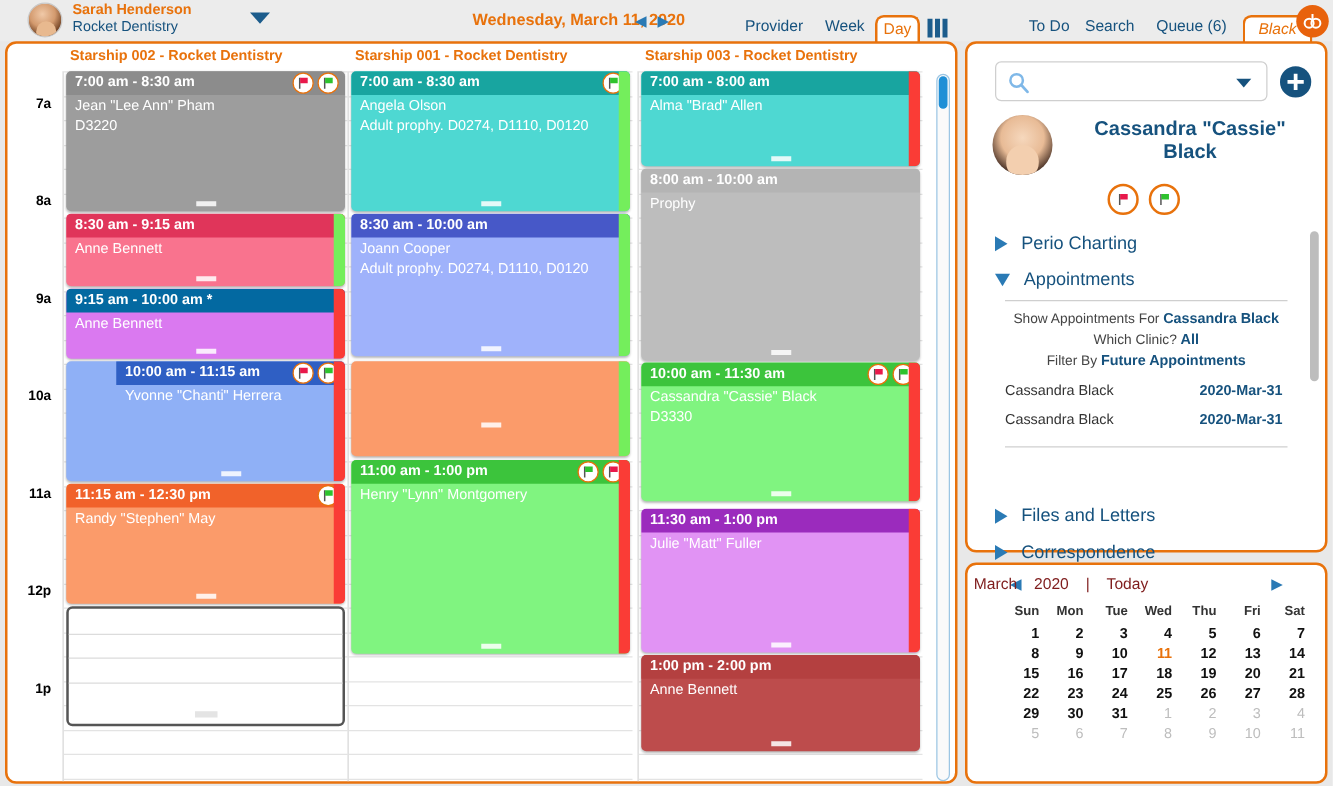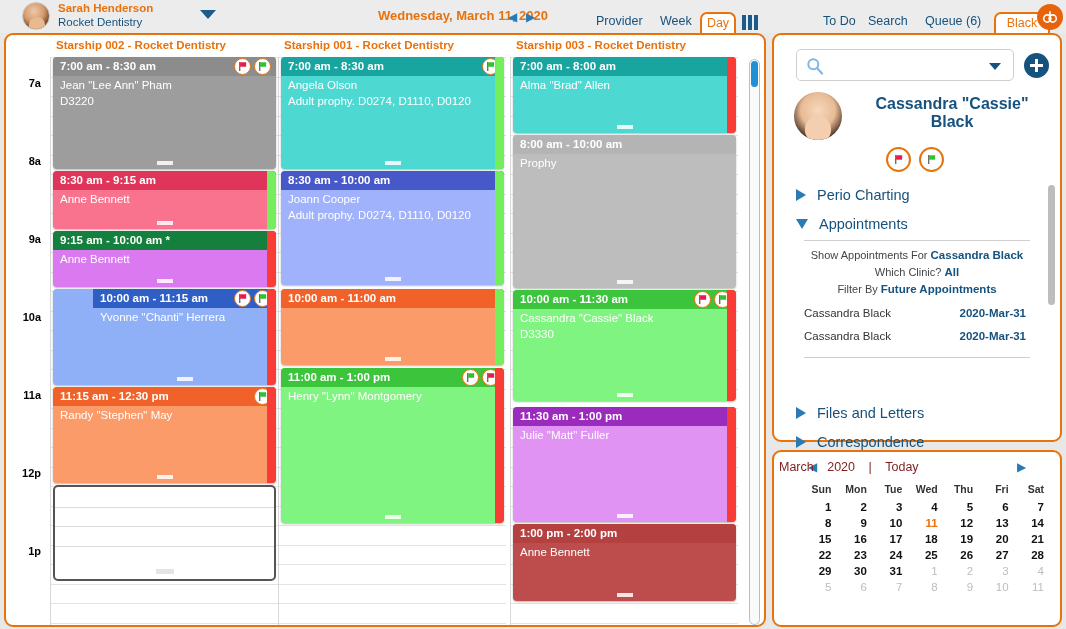--- a/index.html
+++ b/index.html
@@ -47,21 +47,21 @@
     position: absolute; top: 14px; font-size: 12.5px; color: #16527e;
   }
   #nav-provider { left: 596px; } #nav-week { left: 660px; }
   #nav-todo { left: 823px; } #nav-search { left: 868px; } #nav-queue { left: 925px; }
   .tab-active {
     position: absolute; background: #fff; border: 2px solid #e8720c;
     border-bottom: none; border-radius: 7px 7px 0 0;
     font-size: 12.5px; color: #e8720c; text-align: center; padding-top: 2px;
   }
   #tab-day   { left: 700px; top: 12px; width: 36px; height: 22px; }
-  #tab-black { left: 994px; top: 12px; width: 56px; height: 22px; }
+  #tab-black { left: 994px; top: 12px; width: 56px; height: 22px; font-style: italic; }
   #cols-icon { position: absolute; left: 742px; top: 15px; display: flex; gap: 2px; }
   #cols-icon i { display: block; width: 4px; height: 15px; background: #1c5c8c; }
   #logo-badge {
     position: absolute; left: 1037px; top: 4px; width: 26px; height: 26px;
     border-radius: 50%; background: #e8620c; display: flex; align-items: center; justify-content: center;
   }
   
   #schedule {
     position: absolute; left: 4px; top: 33px; width: 762px; height: 594px;
     background: #fff; border: 2px solid #e8720c; border-radius: 9px; overflow: hidden;
@@ -299,21 +299,21 @@
       </div>
       <div class="appt" style="top: 114px; height: 58px; background: rgb(249, 115, 142);">
         <div class="appt-head" style="background: rgb(224, 53, 90);">8:30 am - 9:15 am</div>
         <div class="appt-body">
           <div class="appt-line">Anne Bennett</div>
           <div class="grip"></div>
         </div>
         <div class="appt-stripe" style="background: rgb(116, 238, 92);"></div>
       </div>
       <div class="appt" style="top: 174px; height: 56px; background: rgb(218, 121, 240);">
-        <div class="appt-head" style="background: #15803d;">9:15 am - 10:00 am *</div>
+        <div class="appt-head" style="background: #0369a1;">9:15 am - 10:00 am *</div>
         <div class="appt-body">
           <div class="appt-line">Anne Bennett</div>
           <div class="grip"></div>
         </div>
         <div class="appt-stripe" style="background: rgb(250, 60, 54);"></div>
       </div>
       <div class="appt" style="top: 232px; height: 96px; background: rgb(143, 176, 246); padding-left: 40px;">
         <div class="appt-head" style="background: rgb(47, 95, 196);">10:00 am - 11:15 am<div class="flags">
             <div class="flagbadge">
               <svg viewBox="0 0 12 12" width="11" height="11">
@@ -407,21 +407,20 @@
       <div class="appt" style="top: 114px; height: 114px; background: rgb(159, 178, 251);">
         <div class="appt-head" style="background: rgb(71, 88, 200);">8:30 am - 10:00 am</div>
         <div class="appt-body">
           <div class="appt-line">Joann Cooper</div>
           <div class="appt-line">Adult prophy. D0274, D1110, D0120</div>
           <div class="grip"></div>
         </div>
         <div class="appt-stripe" style="background: rgb(116, 238, 92);"></div>
       </div>
       <div class="appt" style="top: 232px; height: 76px; background: rgb(251, 155, 106);">
-        <div class="appt-head" style="background: rgb(241, 98, 42);">10:00 am - 11:00 am</div>
         <div class="appt-body">
           <div class="grip"></div>
         </div>
         <div class="appt-stripe" style="background: rgb(116, 238, 92);"></div>
       </div>
       <div class="appt" style="top: 311px; height: 155px; background: rgb(128, 244, 128);">
         <div class="appt-head" style="background: rgb(60, 196, 60);">11:00 am - 1:00 pm<div class="flags">
             <div class="flagbadge">
               <svg viewBox="0 0 12 12" width="11" height="11">
                 <path d="M3 1.2 L3 11" stroke="#555" stroke-width="1.3" fill="none"></path>

